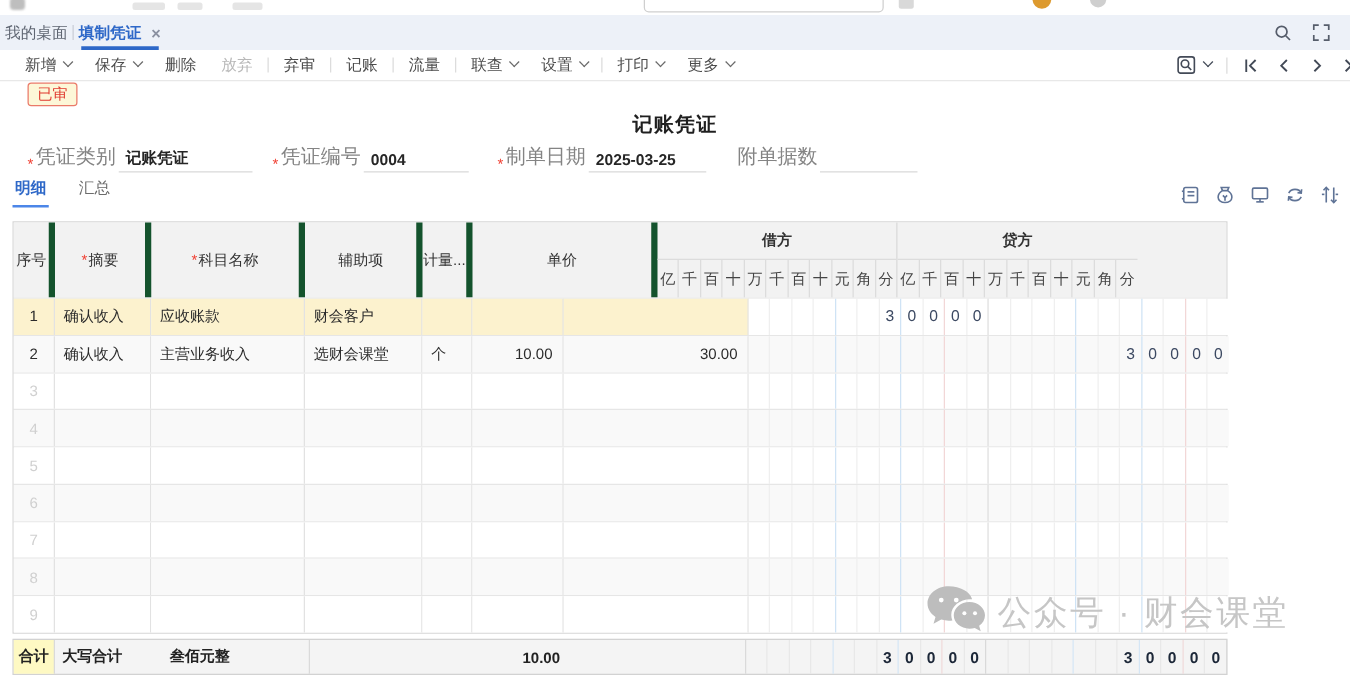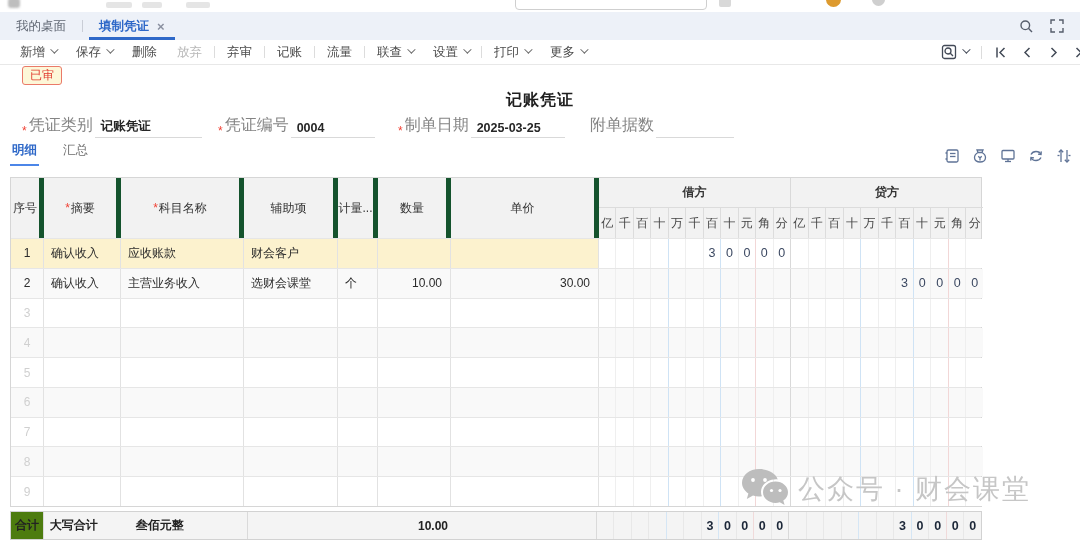--- a/index.html
+++ b/index.html
@@ -11,21 +11,21 @@
   #top-strip { position:absolute; top:0; left:0; width:1080px; height:12px; background:#fff; overflow:hidden; }
   .strip-logo { position:absolute; left:8px; top:-2px; width:12px; height:10px; background:#8a8a8a; border-radius:3px; opacity:.55; filter:blur(1px); }
   .strip-smudge { position:absolute; top:2px; height:6px; background:#dedede; border-radius:2px; opacity:.8; }
   #strip-search { position:absolute; left:515px; top:-18px; width:192px; height:28px; border:1px solid #cfcfcf; border-radius:4px; background:#fff; font-size:11px; padding:0 8px; color:#555; outline:none; }
   .strip-icon-a { position:absolute; left:719px; top:-2px; width:12px; height:9px; background:#d9d9d9; border-radius:2px; }
   .strip-icon-orange { position:absolute; left:826px; top:-8px; width:15px; height:15px; background:#dd9a2f; border-radius:50%; }
   .strip-icon-gray { position:absolute; left:872px; top:-7px; width:13px; height:13px; background:#cfcfcf; border-radius:50%; }
 
   
   #tab-bar { position:absolute; top:12px; left:0; width:1080px; height:28px; background:#edf1f8; display:flex; align-items:stretch; }
-  .app-tab { position:relative; display:flex; align-items:center; padding:0 16px; font-size:12.5px; color:#5f6672; cursor:pointer; }
+  .app-tab { position:relative; display:flex; align-items:center; padding:0 4px; font-size:12.5px; color:#5f6672; cursor:pointer; }
   .app-tab.active { color:#2e68c8; font-weight:bold; }
   .app-tab.active .tab-underline { position:absolute; left:6px; right:6px; bottom:0; height:3px; background:#2e68c8; }
   .tab-close { margin-left:8px; color:#8a90a0; font-size:13px; line-height:1; }
   .tab-sep { width:1px; height:12px; background:#c9cdd6; align-self:center; }
   #tabbar-icons { margin-left:auto; display:flex; align-items:center; gap:16px; padding-right:16px; }
   #tabbar-icons svg { display:block; }
 
   
   #toolbar { position:absolute; top:40px; left:0; width:1080px; height:25px; background:#fff; border-bottom:1px solid #e8e8e8; display:flex; align-items:center; padding-left:10px; }
   #toolbar-items { display:flex; align-items:center; height:100%; }
@@ -81,21 +81,21 @@
   .amt-grid { display:flex; width:192px; flex:0 0 192px; border-right:1px solid #d9d9d9; background:#fff; }
   .amt-grid:last-child { border-right:none; }
   .amt-grid .dg { flex:1; display:flex; align-items:center; justify-content:center; border-right:1px solid #efefef; font-size:12.5px; color:#3c4962; }
   .amt-grid .dg.dg-blue { border-right-color:#cfe3f5; }
   .amt-grid .dg.dg-red { border-right-color:#f2d7d7; }
   .amt-grid .dg.dg-last { border-right:none; }
 
   
   #total-row { position:absolute; top:511px; left:10px; width:972px; height:29px; display:flex; background:#f4f4f4; border:1px solid #d2d2d2; font-size:12px; }
   .sum-cell { display:flex; align-items:center; border-right:1px solid #dadada; height:100%; }
-  .sum-no { width:33px; justify-content:center; font-weight:bold; color:#222; background:#4d7c0f; }
+  .sum-no { width:33px; justify-content:center; font-weight:bold; color:#222; background:#fef9c3; }
   .sum-words { width:205px; padding-left:6px; }
   .sum-words .wlabel { font-weight:bold; color:#222; }
   .sum-words .wvalue { font-weight:bold; color:#222; margin-left:38px; }
   .sum-qty { width:350px; justify-content:flex-end; padding-right:148px; font-weight:bold; color:#222; }
   #total-row .amt-grid { background:transparent; }
   #total-row .amt-grid .dg { font-weight:bold; color:#1c2738; border-right-color:#e8e8e8; }
   #total-row .amt-grid .dg.dg-blue { border-right-color:#d5e6f5; }
   #total-row .amt-grid .dg.dg-red { border-right-color:#f0dada; }
 
   
@@ -313,23 +313,20 @@
         <div class="th" style="width: 123px; flex: 0 0 123px;">
           <span class="req">*</span>
           <span>科目名称</span>
         </div>
         <div class="th" style="width: 94px; flex: 0 0 94px;">
           <span>辅助项</span>
         </div>
         <div class="th" style="width: 40px; flex: 0 0 40px;">
           <span>计量...</span>
         </div>
-        <div class="th" style="width: 73px; flex: 0 0 73px;">
-          <span>数量</span>
-        </div>
         <div class="th" style="width: 148px; flex: 0 0 148px;">
           <span>单价</span>
         </div>
         <div class="th-group" style="width: 192px; flex: 0 0 192px;">
           <div class="group-label">借方</div>
           <div class="digit-head">
             <div class="dg">亿</div>
             <div class="dg">千</div>
             <div class="dg">百</div>
             <div class="dg">十</div>

